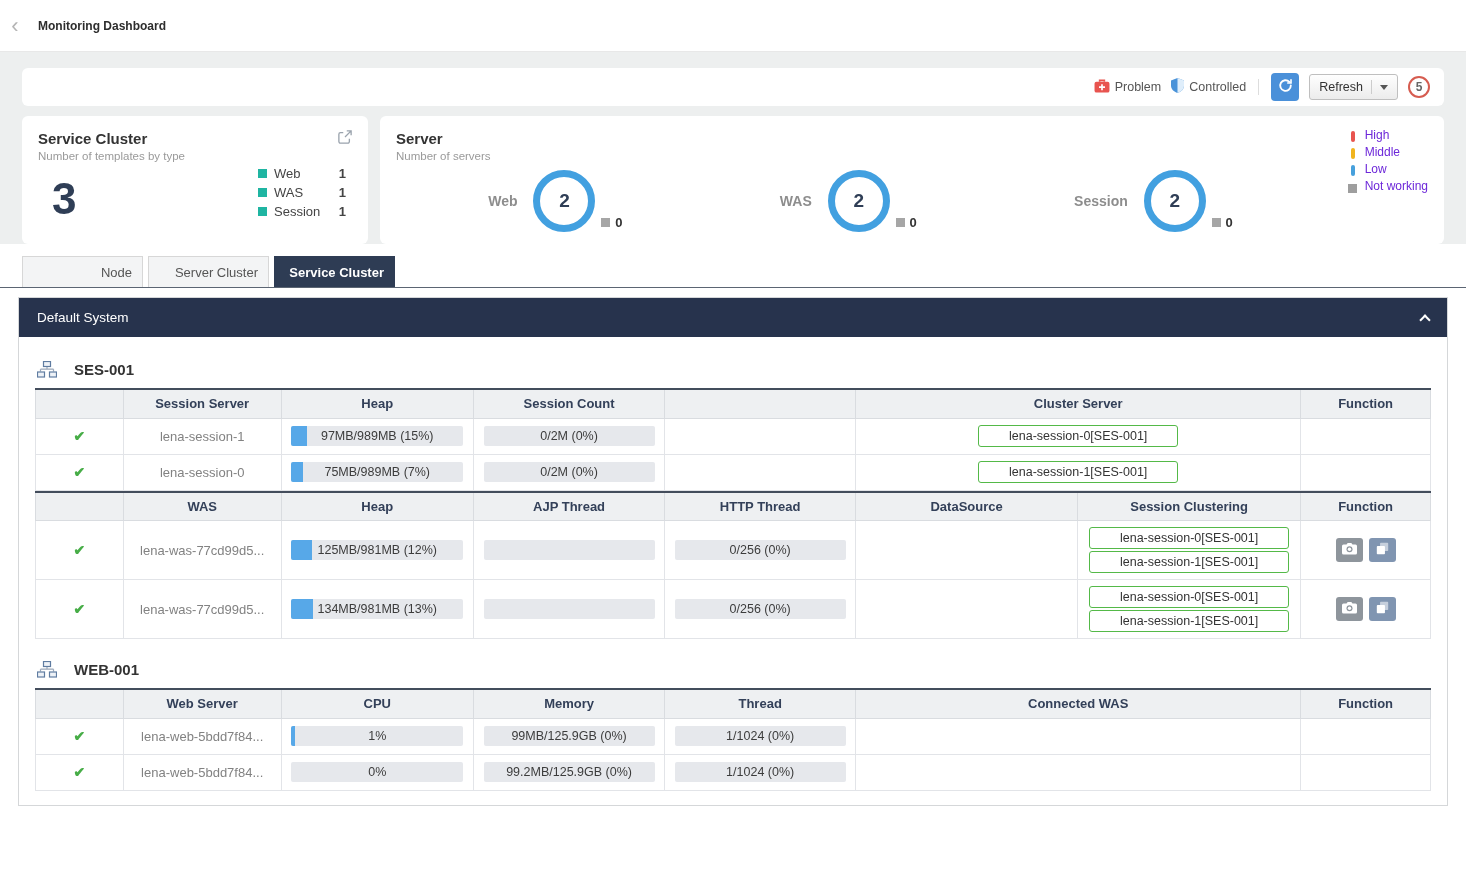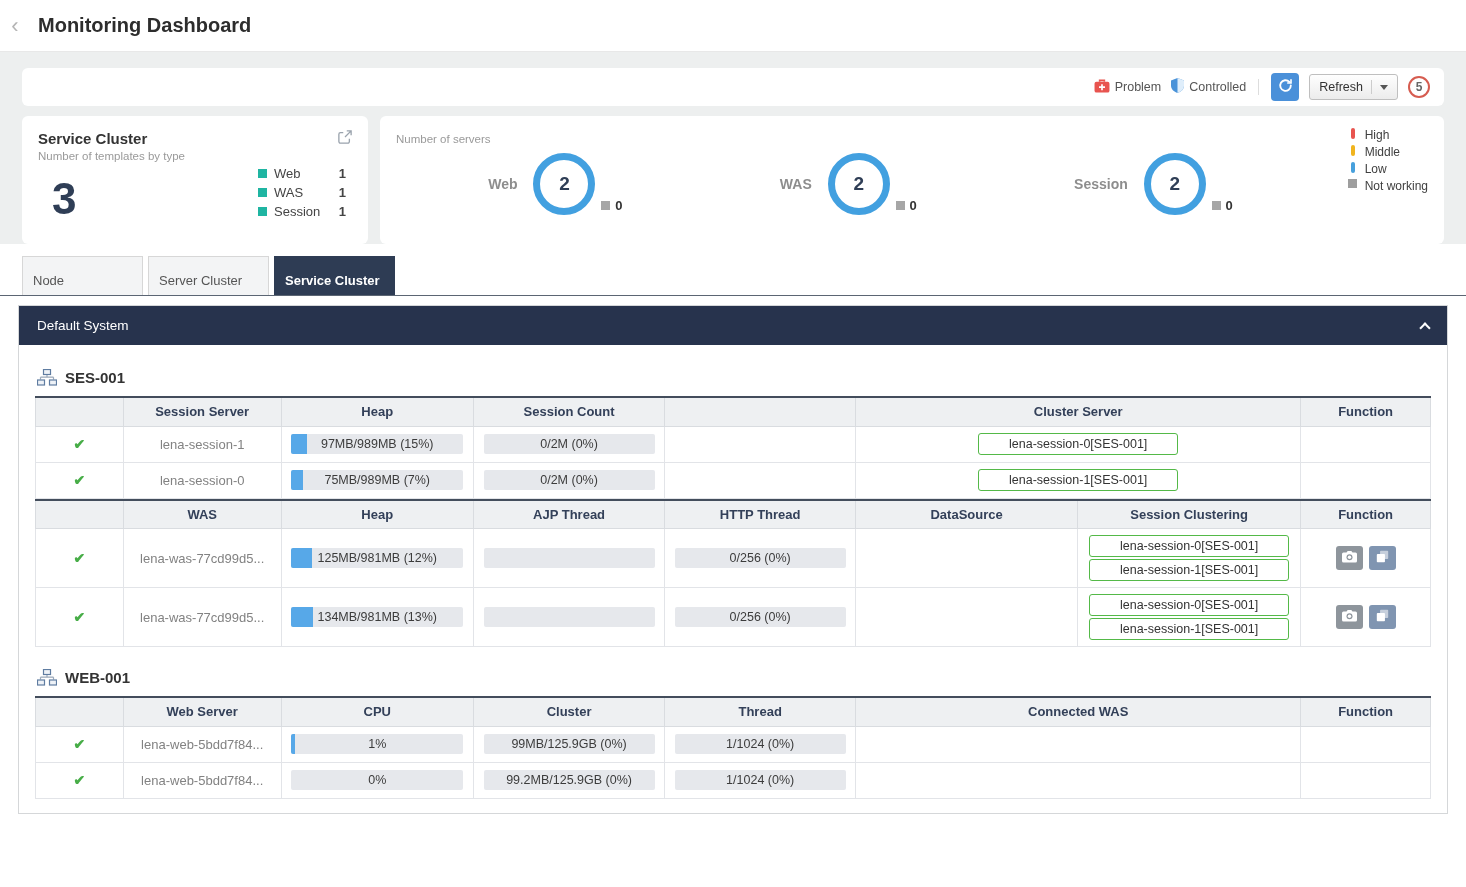--- a/index.html
+++ b/index.html
@@ -1,21 +1,21 @@
 <!DOCTYPE html>
 <html><head>
 <meta charset="utf-8">
 <style>
   *{box-sizing:border-box;}
   body{margin:0;width:1466px;background:#fff;font-family:"Liberation Sans",sans-serif;color:#333;}
   button{font-family:inherit;}
 
   .top{height:52px;display:flex;align-items:center;background:#fff;border-bottom:1px solid #e8e8e8;}
   .back{width:30px;text-align:center;font-size:22px;color:#b5b5b5;cursor:pointer;line-height:1;}
-  .title{font-size:20px;font-weight:bold;color:#2d2d2d;margin:0 0 0 8px;}
+  .title{font-size:12px;font-weight:bold;color:#2d2d2d;margin:0 0 0 8px;}
 
   .band{background:#edefef;padding:16px 22px 0;}
   .toolbar{background:#fff;border-radius:6px;height:38px;display:flex;align-items:center;justify-content:flex-end;padding:0 14px;gap:10px;}
   .tb-item{display:inline-flex;align-items:center;gap:5px;font-size:12.5px;color:#555;}
   .tb-sep{width:1px;height:16px;background:#ddd;margin:0 2px;}
   .refresh-btn{width:28px;height:28px;border:none;border-radius:4px;background:#4a90d9;display:inline-flex;align-items:center;justify-content:center;cursor:pointer;}
   .refresh-dd{height:26px;border:1px solid #bfbfbf;border-radius:3px;background:linear-gradient(#fefefe,#ececec);display:inline-flex;align-items:center;gap:8px;padding:0 9px;font-size:12.5px;color:#333;cursor:pointer;}
   .dd-sep{width:1px;height:14px;background:#ccc;}
   .caret{width:0;height:0;border-left:4px solid transparent;border-right:4px solid transparent;border-top:5px solid #555;}
   .countdown{width:22px;height:22px;border:2px solid #d65c50;border-radius:50%;display:inline-flex;align-items:center;justify-content:center;font-size:12px;color:#666;font-weight:bold;}
@@ -39,35 +39,35 @@
   .donuts{display:flex;justify-content:space-around;align-items:center;margin-top:8px;padding-right:130px;}
   .donut-group{display:flex;align-items:center;}
   .donut-label{font-size:14px;font-weight:bold;color:#8d8d8d;margin-right:16px;}
   .ring-wrap{position:relative;}
   .ring{width:62px;height:62px;border:7px solid #42a0e0;border-radius:50%;display:flex;align-items:center;justify-content:center;background:#fff;}
   .ring-val{font-size:19px;font-weight:bold;color:#2f3e56;}
   .ring-badge{position:absolute;right:-27px;bottom:2px;display:flex;align-items:center;gap:5px;}
   .badge-sq{width:9px;height:9px;background:#a6a6a6;}
   .badge-val{font-size:13px;font-weight:bold;color:#333;}
   .sv-legend{position:absolute;top:12px;right:16px;display:flex;flex-direction:column;gap:3px;}
-  .sv-legend-row{display:flex;align-items:flex-start;font-size:12px;color:#404040;}
+  .sv-legend-row{display:flex;align-items:flex-end;font-size:12px;color:#6d28d9;}
   .sv-swatch{width:11px;display:flex;margin-right:6px;}
   .sv-swatch i{display:block;}
   .sv-swatch .bar{width:4px;height:11px;}
   .sv-swatch .square{width:9px;height:9px;}
 
   .tab-strip{display:flex;gap:5px;padding:12px 0 0 22px;border-bottom:1px solid #5b6573;background:#fff;}
-  .tab{min-width:121px;text-align:left;padding:16px 10px 7px;font-size:13px;color:#555;background:#f3f4f5;border:1px solid #d7d7d7;border-bottom:none;cursor:pointer;}
+  .tab{min-width:121px;text-align:right;padding:8px 10px 7px;font-size:13px;color:#555;background:#f3f4f5;border:1px solid #d7d7d7;border-bottom:none;cursor:pointer;}
   .tab.active{background:#2e3c54;color:#fff;border-color:#2e3c54;font-weight:bold;}
 
   .panel{margin:9px 18px 8px;border:1px solid #d5d7d9;background:#fff;}
   .panel-head{background:#27334d;color:#fff;height:39px;display:flex;align-items:center;justify-content:space-between;padding:0 18px;font-size:13.5px;cursor:pointer;}
   .chev-up{width:8px;height:8px;border-right:2px solid #fff;border-bottom:2px solid #fff;transform:rotate(-135deg);margin-top:5px;}
   .panel-body{padding:2px 16px 14px;}
-  .sec-head{display:flex;align-items:center;gap:8px;margin:22px 2px 10px;}
+  .sec-head{display:flex;align-items:center;gap:17px;margin:22px 2px 10px;}
   .sec-icon{display:inline-flex;}
   .sec-title{font-size:15px;font-weight:bold;color:#333;}
   .sec-action{margin-left:auto;width:27px;height:25px;border:none;border-radius:3px;background:#8095b1;display:inline-flex;align-items:center;justify-content:center;cursor:pointer;}
 
   table.grid{width:100%;border-collapse:collapse;table-layout:fixed;}
   .grid th{background:#eef0f2;border:1px solid #d9dce0;border-top:2px solid #434d5c;font-size:13px;color:#334059;height:29px;font-weight:bold;}
   .grid td{border:1px solid #e2e4e8;height:36px;text-align:center;font-size:13px;color:#828282;padding:4px 6px;vertical-align:middle;}
   .check{color:#47ad47;font-size:14px;font-weight:bold;}
   .bar{position:relative;width:176px;max-width:96%;height:20px;background:#e6e8ec;margin:0 auto;border-radius:2px;overflow:hidden;}
   .bar .fill{position:absolute;left:0;top:0;bottom:0;background:#57a8e8;}
@@ -148,20 +148,21 @@
               <div class="sc-legend-row">
                 <span class="sq" style="background: rgb(31, 181, 162);"></span>
                 <span class="lbl">Session</span>
                 <span class="val">1</span>
               </div>
             </div>
         </div>
       </div>
 
       <div class="card sv-card">
+        <div class="card-title">Server</div>
         <div class="card-sub">Number of servers</div>
         <div class="donuts" id="donuts">
             <div class="donut-group">
               <span class="donut-label">Web</span>
               <div class="ring-wrap">
                 <div class="ring" style="border-color: rgb(66, 160, 224);">
                   <span class="ring-val">2</span>
                 </div>
                 <div class="ring-badge">
                   <span class="badge-sq"></span>
@@ -441,21 +442,21 @@
               <col style="width: 13.7%;">
               <col style="width: 13.7%;">
               <col style="width: 31.9%;">
               <col style="width: 9.3%;">
             </colgroup>
             <thead>
               <tr>
                 <th></th>
                 <th>Web Server</th>
                 <th>CPU</th>
-                <th>Cluster</th>
+                <th>Memory</th>
                 <th>Thread</th>
                 <th>Connected WAS</th>
                 <th>Function</th>
               </tr>
             </thead>
             <tbody>
               <tr>
                 <td><span class="check">✔</span></td>
                 <td>lena-web-5bdd7f84...</td>
                 <td>

